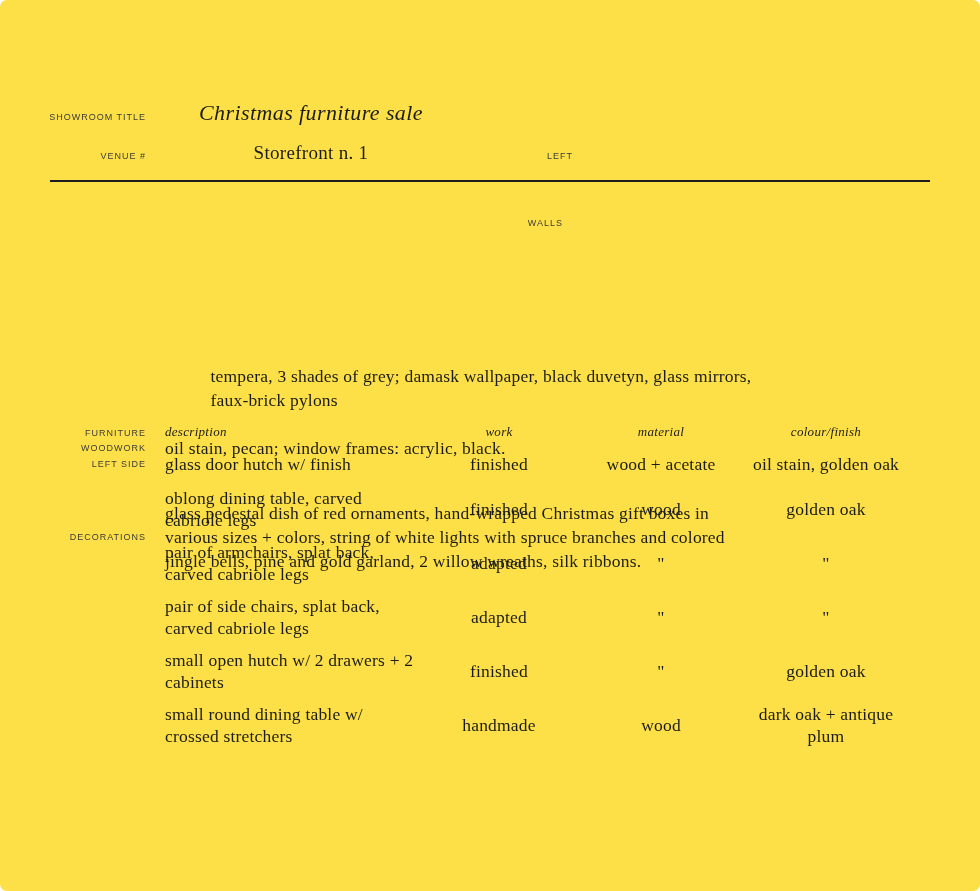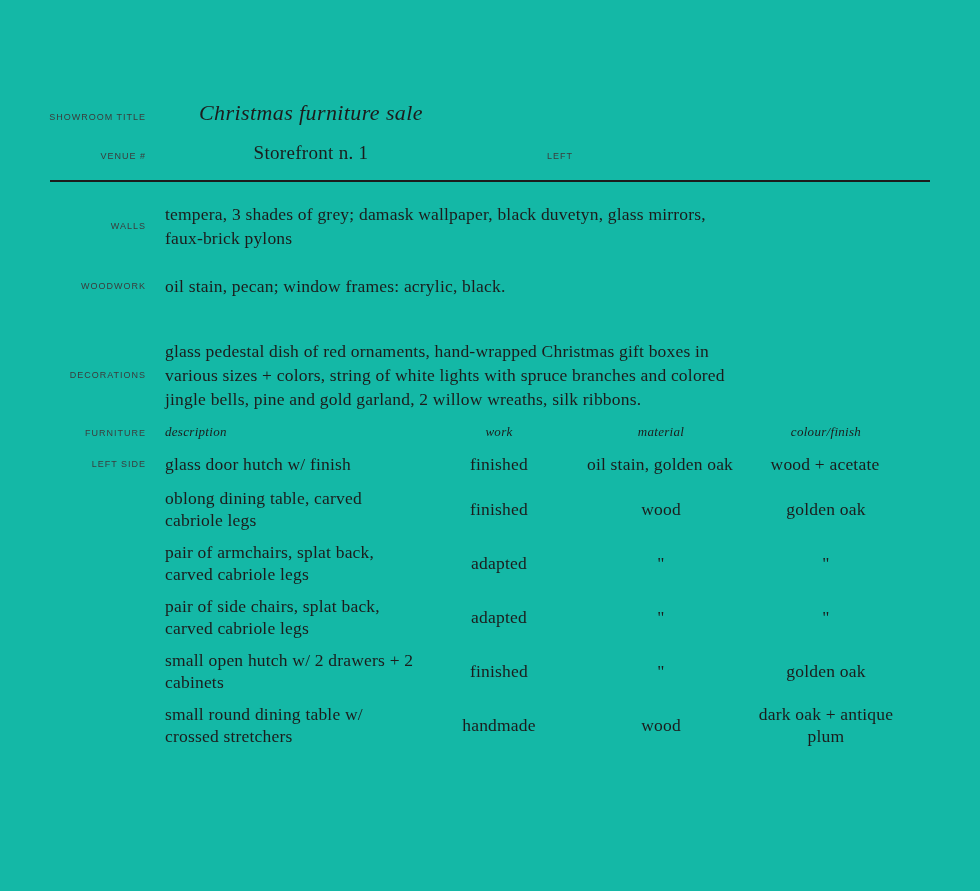--- a/index.html
+++ b/index.html
@@ -1,19 +1,19 @@
 <!DOCTYPE html>
 <html><head>
 <meta charset="utf-8">
 <style>
   * { margin:0; padding:0; box-sizing:border-box; }
   html,body { background:#ffffff; }
   body { width:980px; height:891px; position:relative; overflow:hidden;
          font-family:"Liberation Serif", serif; color:#1c1c1c; }
-  .sheet { position:absolute; inset:0; background:#14b8a6; }
+  .sheet { position:absolute; inset:0; background:#fde047;border-radius:7px; }
 
   
   .side-label { font-family:"Liberation Sans", sans-serif; font-size:9px;
                 letter-spacing:1px; color:#3b3b3b; }
   .label-col  { width:146px; flex:0 0 146px; text-align:right; }
 
   
   .hdr-row { display:flex; align-items:baseline; }
   .hdr-row-title { margin-top:100px; }
   .title { font-style:italic; font-size:22px; letter-spacing:0.4px;
@@ -25,21 +25,21 @@
   .date-value { font-size:19px; width:178px; text-align:center; letter-spacing:0.3px; }
 
   .rule { position:absolute; left:50px; top:180px; width:880px;
           border-top:2px solid #1c1c1c; }
 
   
   .sections { position:absolute; top:198px; left:0; width:980px; }
   .section { display:flex; align-items:center; }
   .section-text { margin-left:19px; width:578px; font-size:17.5px;
                   line-height:24px; letter-spacing:0.2px; }
-  .sec-walls { margin-top:4px; }
+  .sec-walls { margin-top:20px;flex-direction:column; }
   .sec-woodwork { margin-top:24px; }
   .sec-decorations { margin-top:41px; }
 
   
   .furniture { position:absolute; top:424px; left:0; width:852px; }
   .f-header { display:flex; align-items:baseline; }
   .f-col-desc   { width:255px; flex:0 0 255px; margin-left:19px; }
   .f-col-work   { width:158px; flex:0 0 158px; text-align:center; }
   .f-col-mat    { width:166px; flex:0 0 166px; text-align:center; }
   .f-col-colour { width:164px; flex:0 0 164px; text-align:center; }
@@ -92,22 +92,22 @@
       <div class="hcell f-col-mat">material</div>
       <div class="hcell f-col-colour">colour/finish</div>
     </div>
 
     <div class="f-rows">
 
       <div class="f-row f-row-first">
         <div class="side-label label-col">LEFT SIDE</div>
         <div class="cell f-col-desc">glass door hutch w/ finish</div>
         <div class="cell f-col-work">finished</div>
+        <div class="cell f-col-mat">wood + acetate</div>
         <div class="cell f-col-colour">oil stain, golden oak</div>
-        <div class="cell f-col-mat">wood + acetate</div>
       </div>
 
       <div class="f-row">
         <div class="side-label label-col"></div>
         <div class="cell f-col-desc">oblong dining table, carved cabriole legs</div>
         <div class="cell f-col-work">finished</div>
         <div class="cell f-col-mat">wood</div>
         <div class="cell f-col-colour">golden oak</div>
       </div>
 

